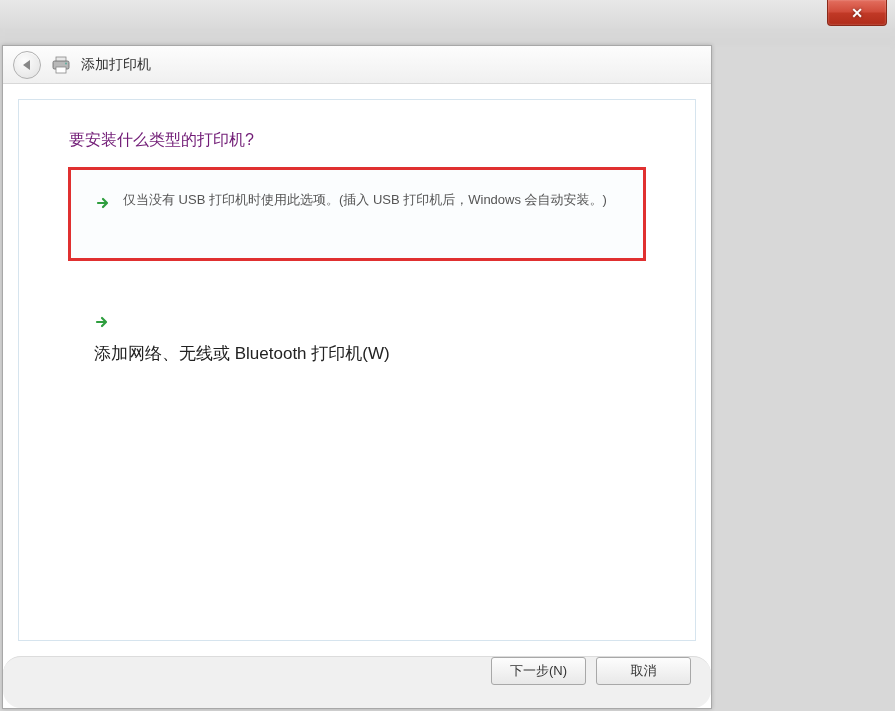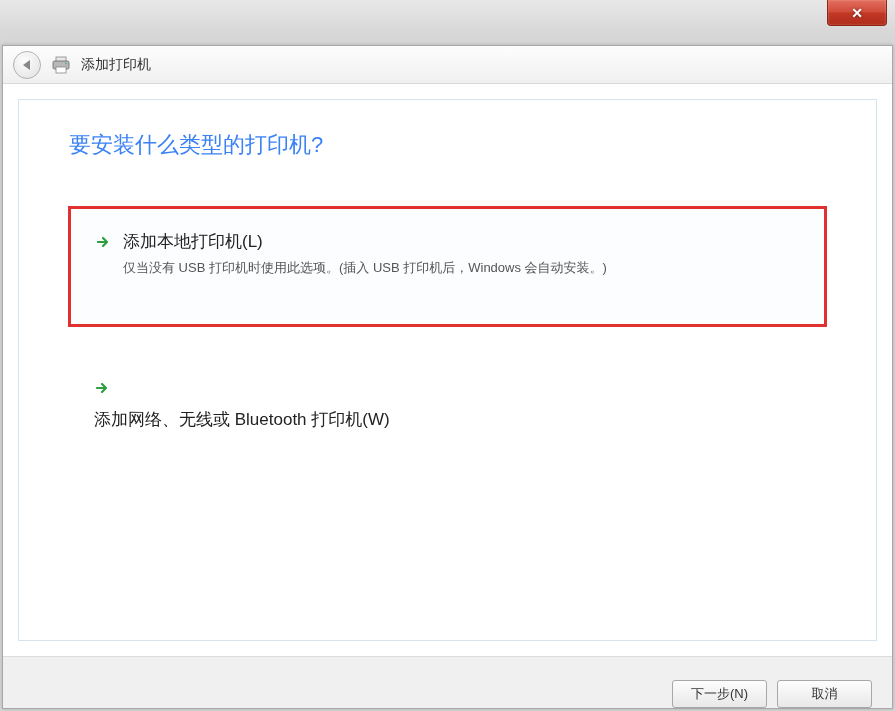--- a/index.html
+++ b/index.html
@@ -50,21 +50,21 @@
     .close-x {
       color: #fff;
       font-size: 14px;
       font-weight: bold;
       text-shadow: 0 0 3px rgba(0,0,0,0.5);
     }
     .window-frame {
       position: absolute;
       top: 45px;
       left: 2px;
-      width: 891px;
+      width: 710px;
       height: 664px;
       background: #fff;
       border: 1px solid #a8a8a8;
       box-shadow: 0 0 4px rgba(0,0,0,0.2);
     }
     .header-bar {
       height: 38px;
       background: linear-gradient(to bottom, #fdfdfd, #f0f0f0);
       border-bottom: 1px solid #d8d8d8;
       display: flex;
@@ -109,24 +109,24 @@
       top: 38px;
       left: 0;
       right: 0;
       bottom: 52px;
       padding: 30px 50px 20px 50px;
       border: 1px solid #d6e4ee;
       margin: 15px;
       background: #fff;
     }
     .main-heading {
-      font-size: 22px;
-      color: #3b82f6;
+      font-size: 16px;
+      color: #701a75;
       font-weight: normal;
-      margin-bottom: 47px;
+      margin-bottom: 17px;
     }
     .option-box {
       border: 1px solid #c8dce8;
       background: #fbfdfe;
       padding: 22px 25px 48px 25px;
       margin-bottom: 50px;
       position: relative;
       cursor: pointer;
     }
     .option-box.highlighted {
@@ -173,24 +173,25 @@
     }
     .button-bar {
       position: absolute;
       bottom: 0;
       left: 0;
       right: 0;
       height: 52px;
       background: #f0f0f0;
       border-top: 1px solid #dcdcdc;
       display: flex;
-      align-items: flex-end;
+      align-items: flex-start;
       justify-content: flex-end;
       padding-right: 20px;
       gap: 10px;
+      border-radius: 18px;
     }
     .win-button {
       min-width: 95px;
       height: 28px;
       background: linear-gradient(to bottom, #fdfdfd, #e8e8e8);
       border: 1px solid #a8a8a8;
       border-radius: 3px;
       font-size: 13px;
       color: #333;
       font-family: inherit;
@@ -233,21 +234,20 @@
     <h1 class="main-heading">要安装什么类型的打印机?</h1>
 
     <div class="option-box highlighted">
       <div class="option-box-inner">
         <div class="arrow-icon">
           <svg viewBox="0 0 16 16">
             <path d="M3 8 L11 8 M8 4 L12 8 L8 12" stroke="#2e9e3e" stroke-width="2.2" fill="none" stroke-linecap="round" stroke-linejoin="round"></path>
           </svg>
         </div>
         <div class="option-text">
-          <div class="option-title">添加本地打印机(L)</div>
           <div class="option-desc">仅当没有 USB 打印机时使用此选项。(插入 USB 打印机后，Windows 会自动安装。)</div>
         </div>
       </div>
     </div>
 
     <div class="option-plain">
       <div class="option-box-inner">
         <div class="arrow-icon">
           <svg viewBox="0 0 16 16">
             <path d="M3 8 L11 8 M8 4 L12 8 L8 12" stroke="#2e9e3e" stroke-width="2.2" fill="none" stroke-linecap="round" stroke-linejoin="round"></path>

